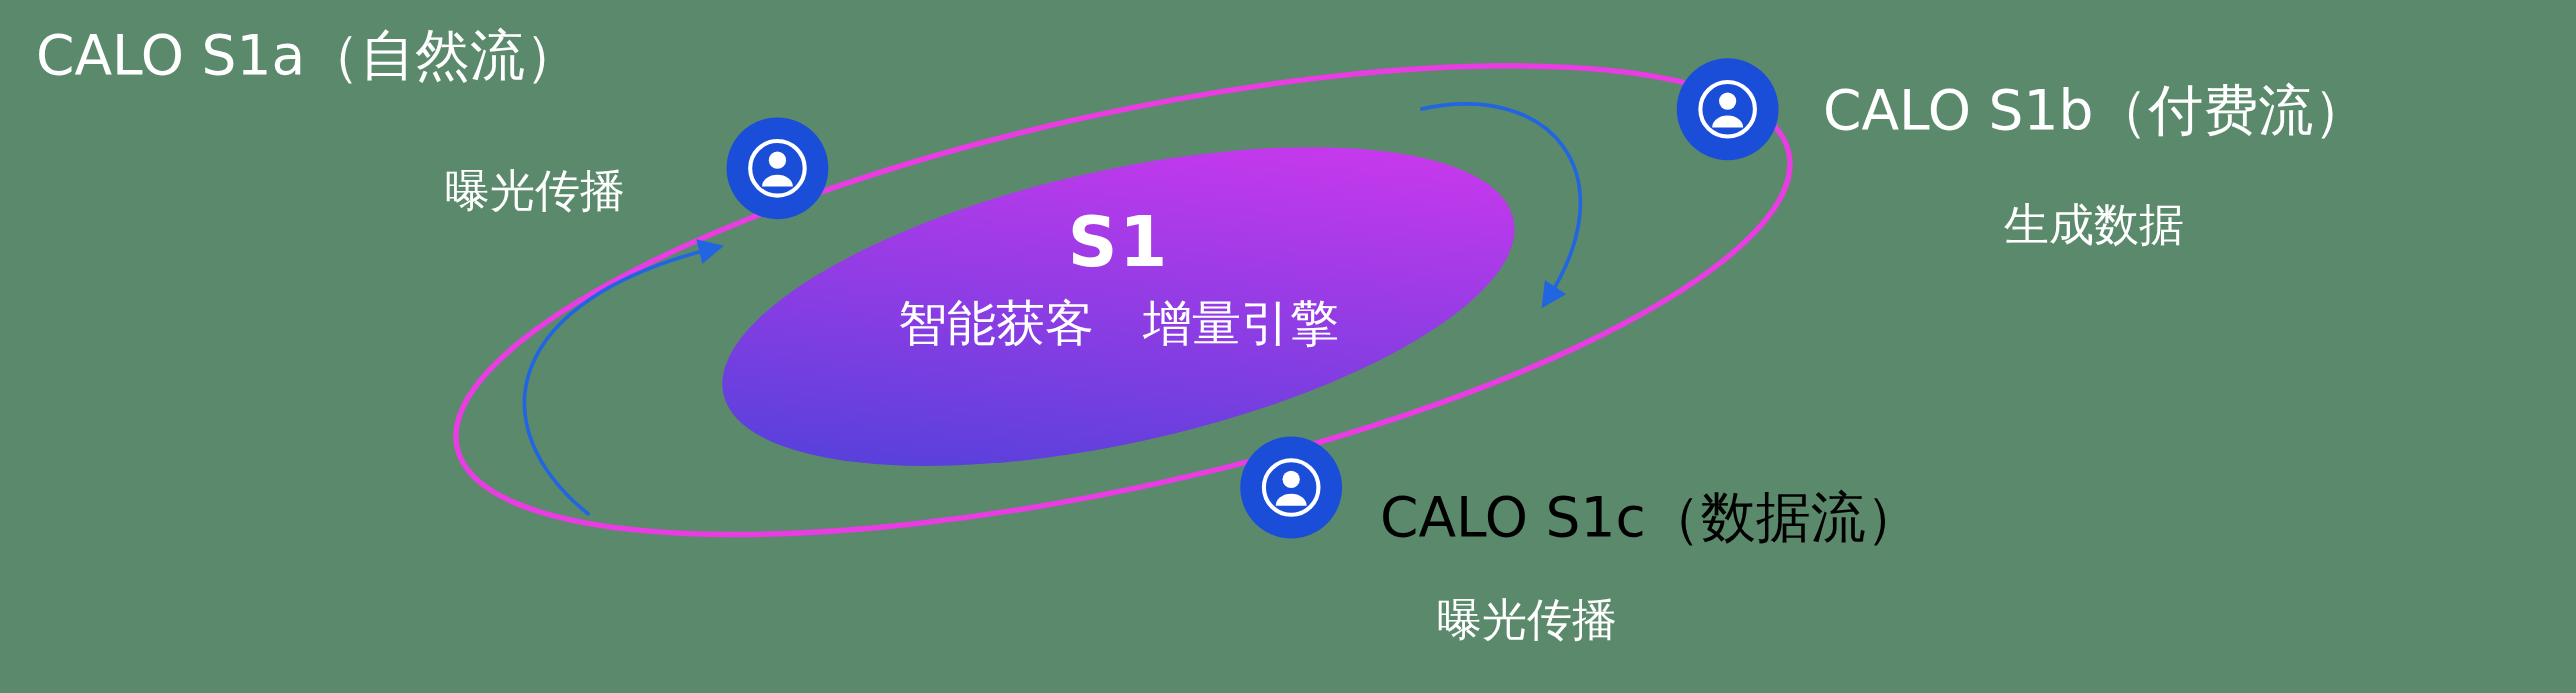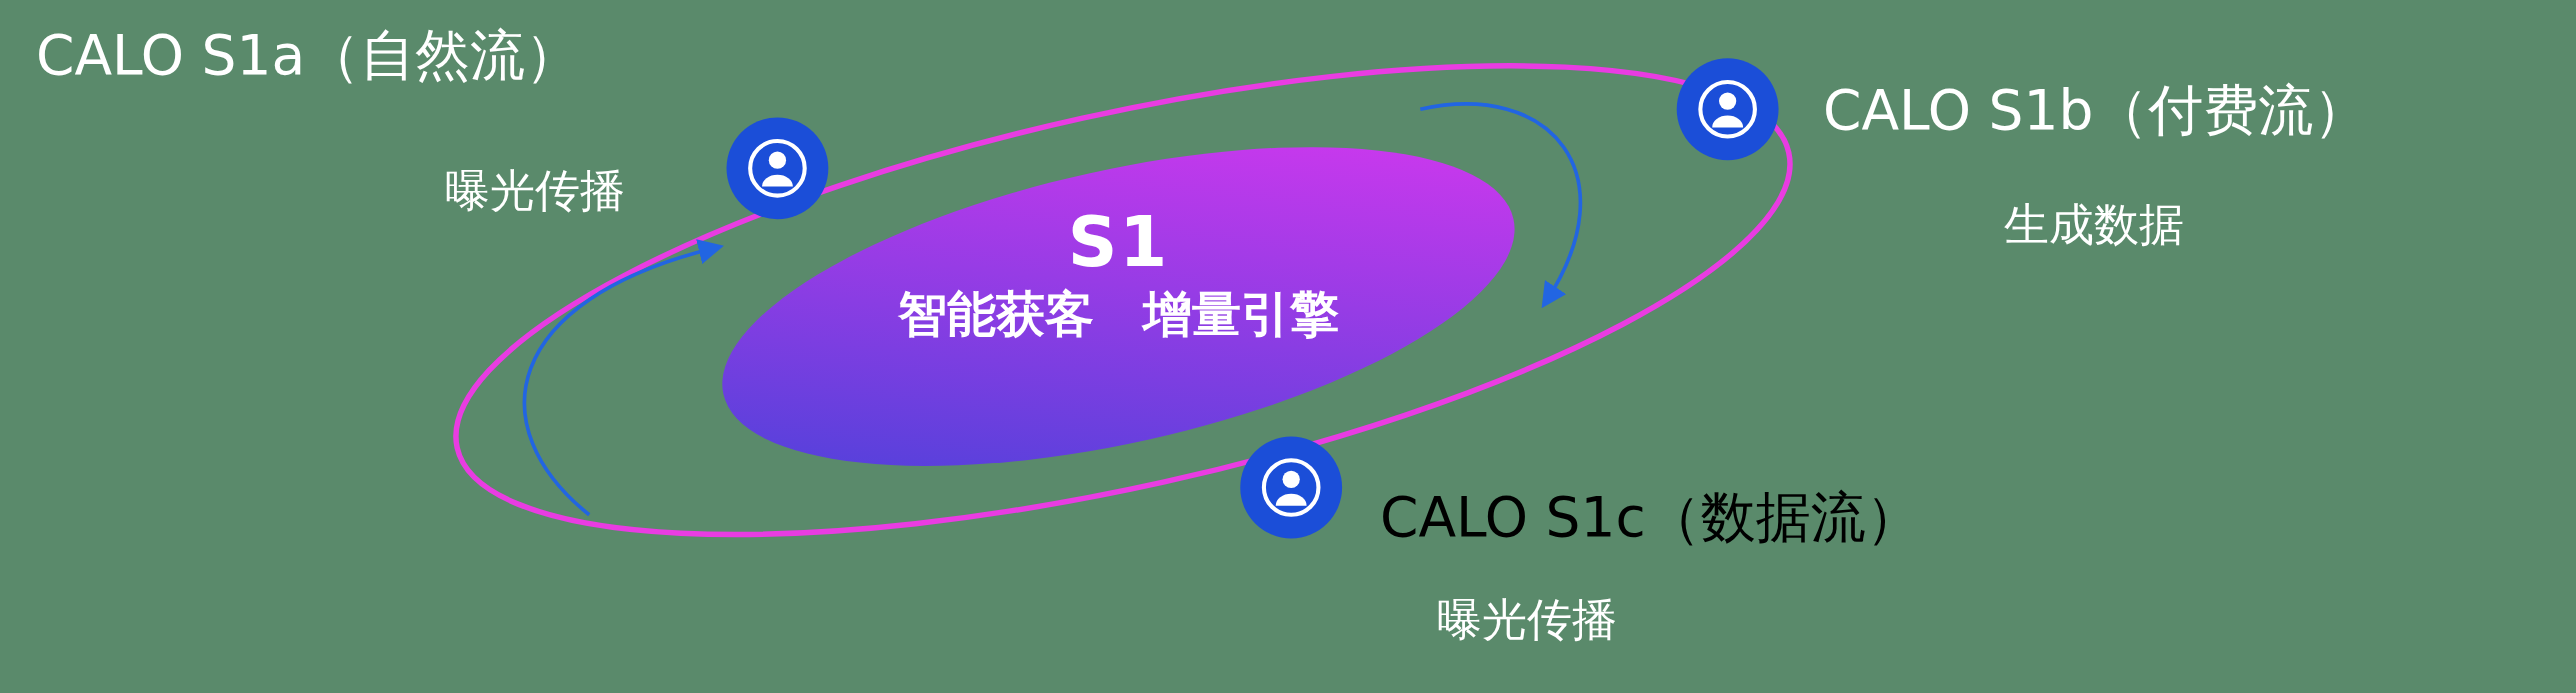--- a/index.html
+++ b/index.html
@@ -19,21 +19,21 @@
   .label-blue { font-size: 55px; font-weight: 500; }
   .label-white { font-size: 45px; font-weight: 400; }
   .core-text {
     position: absolute;
     left: 841px;
     top: 202px;
     width: 555px;
     text-align: center;
   }
   .core-title { font-size: 69px; font-weight: 700; letter-spacing: 1.8px; }
-  .core-subtitle { font-size: 49px; font-weight: 700; }
+  .core-subtitle { font-size: 49px; font-weight: 400; margin-top: 9px; }
 </style>
 </head>
 <body style="background-color: rgb(90, 138, 107);">
 
 <svg class="layer" width="2576" height="694" viewBox="0 0 2833 763">
   <defs>
     <linearGradient id="coreGrad" x1="0" y1="1" x2="1" y2="0">
       <stop offset="0" stop-color="#4342d8"></stop>
       <stop offset="1" stop-color="#dd37f0"></stop>
     </linearGradient>

